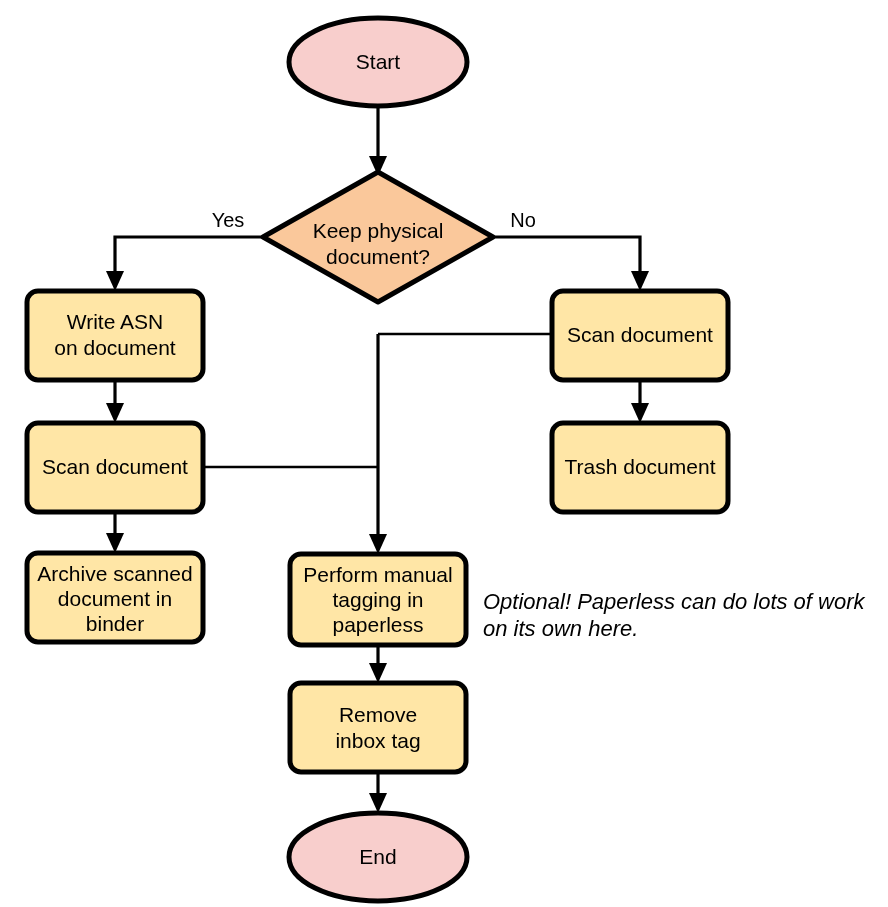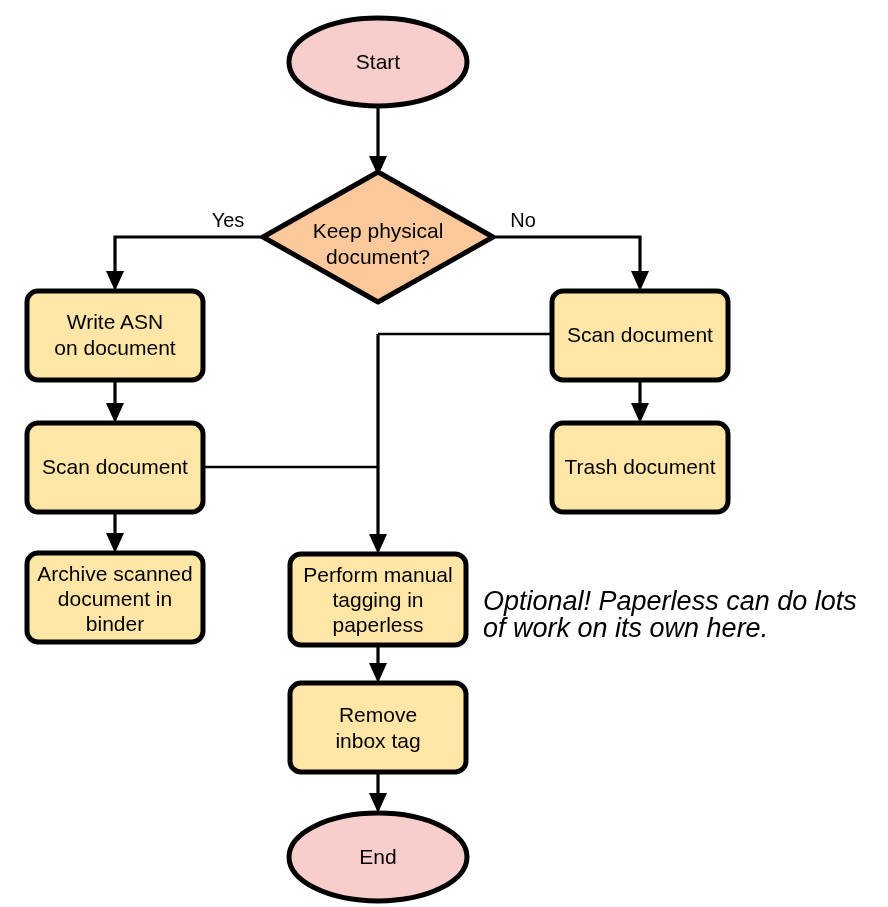--- a/index.html
+++ b/index.html
@@ -59,21 +59,21 @@
     font-family: "Liberation Sans", sans-serif;
     font-size: 20px;
     fill: #000000;
     text-anchor: middle;
     dominant-baseline: middle;
   }
   .note-text {
     position: absolute;
     font-family: "Liberation Sans", sans-serif;
     font-style: italic;
-    font-size: 27px;
+    font-size: 22px;
     line-height: 27px;
     color: #000000;
     width: 400px;
     left: 483px;
     top: 588px;
     white-space: pre-wrap;
   }
 </style>
 </head>
 <body>

